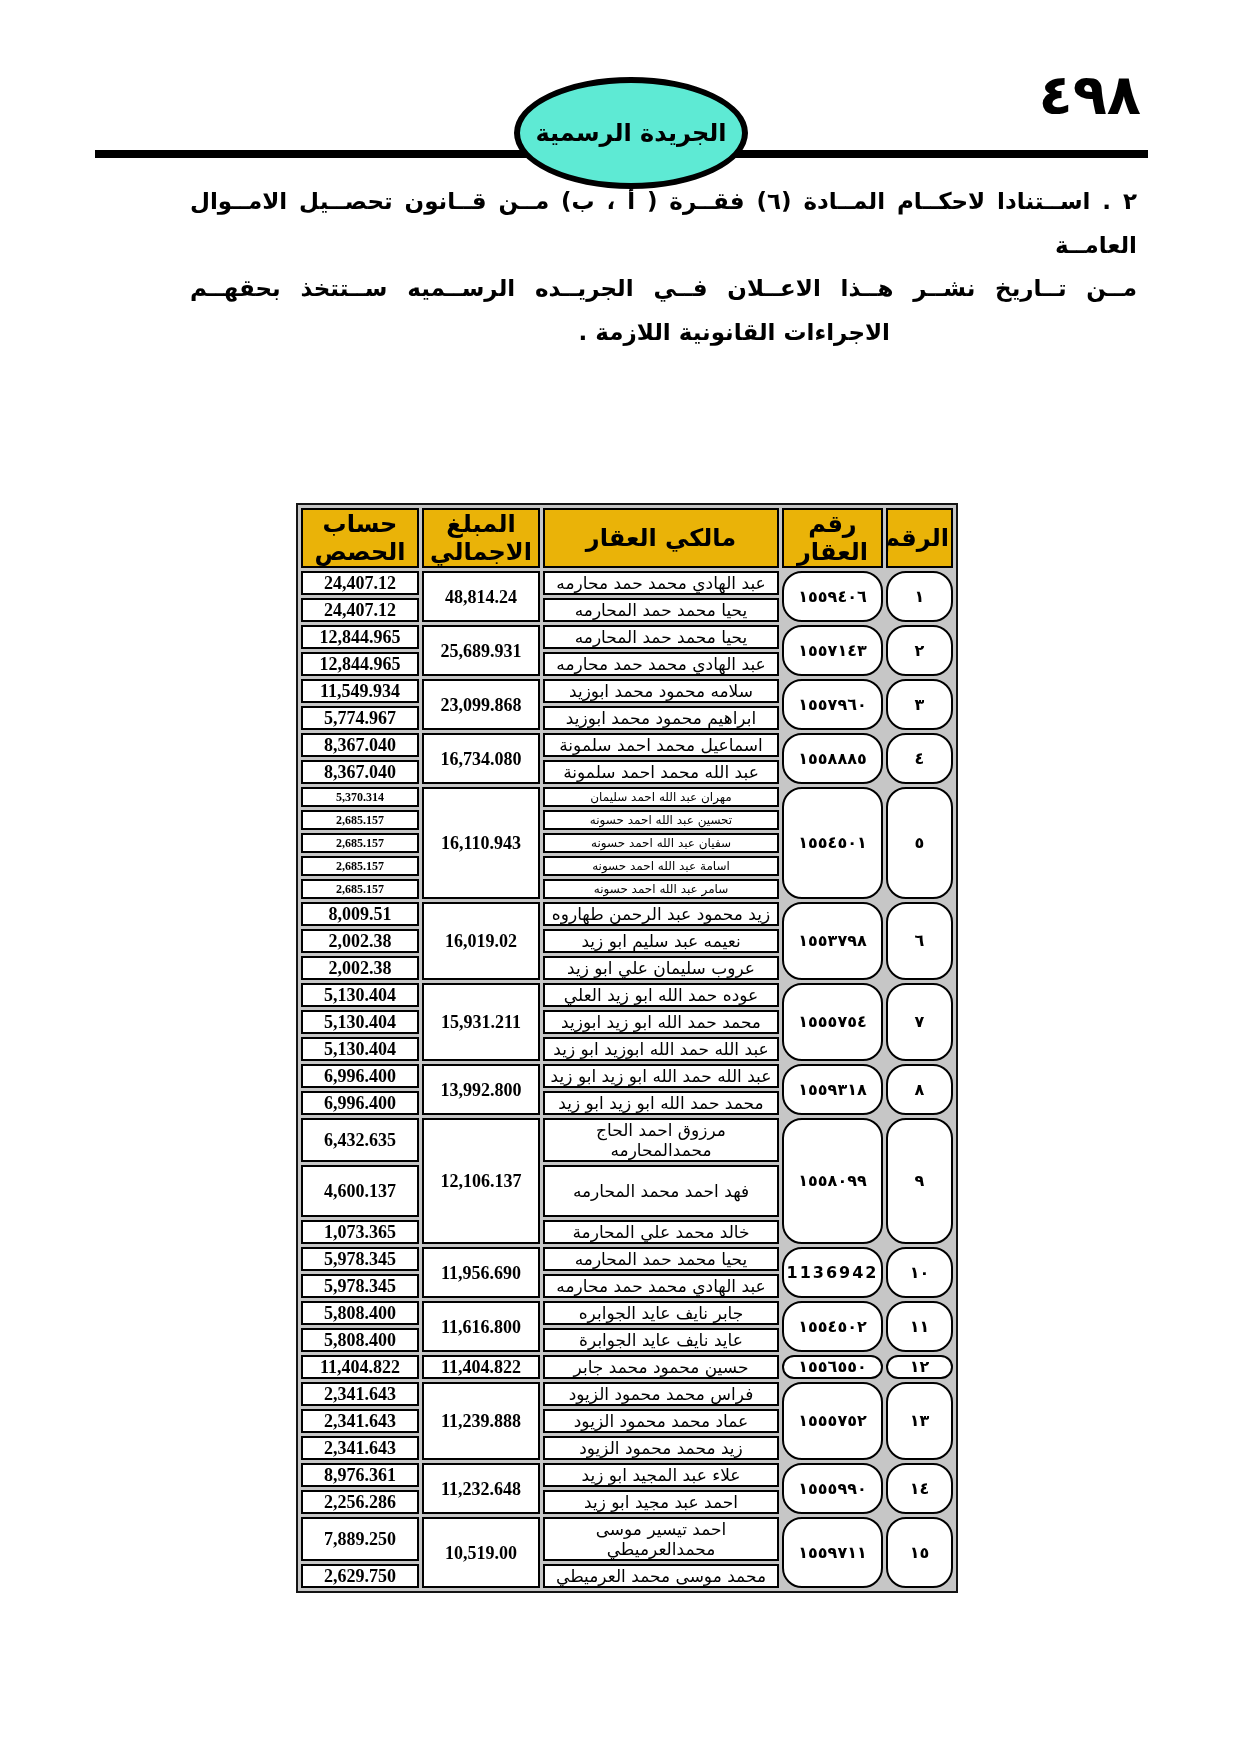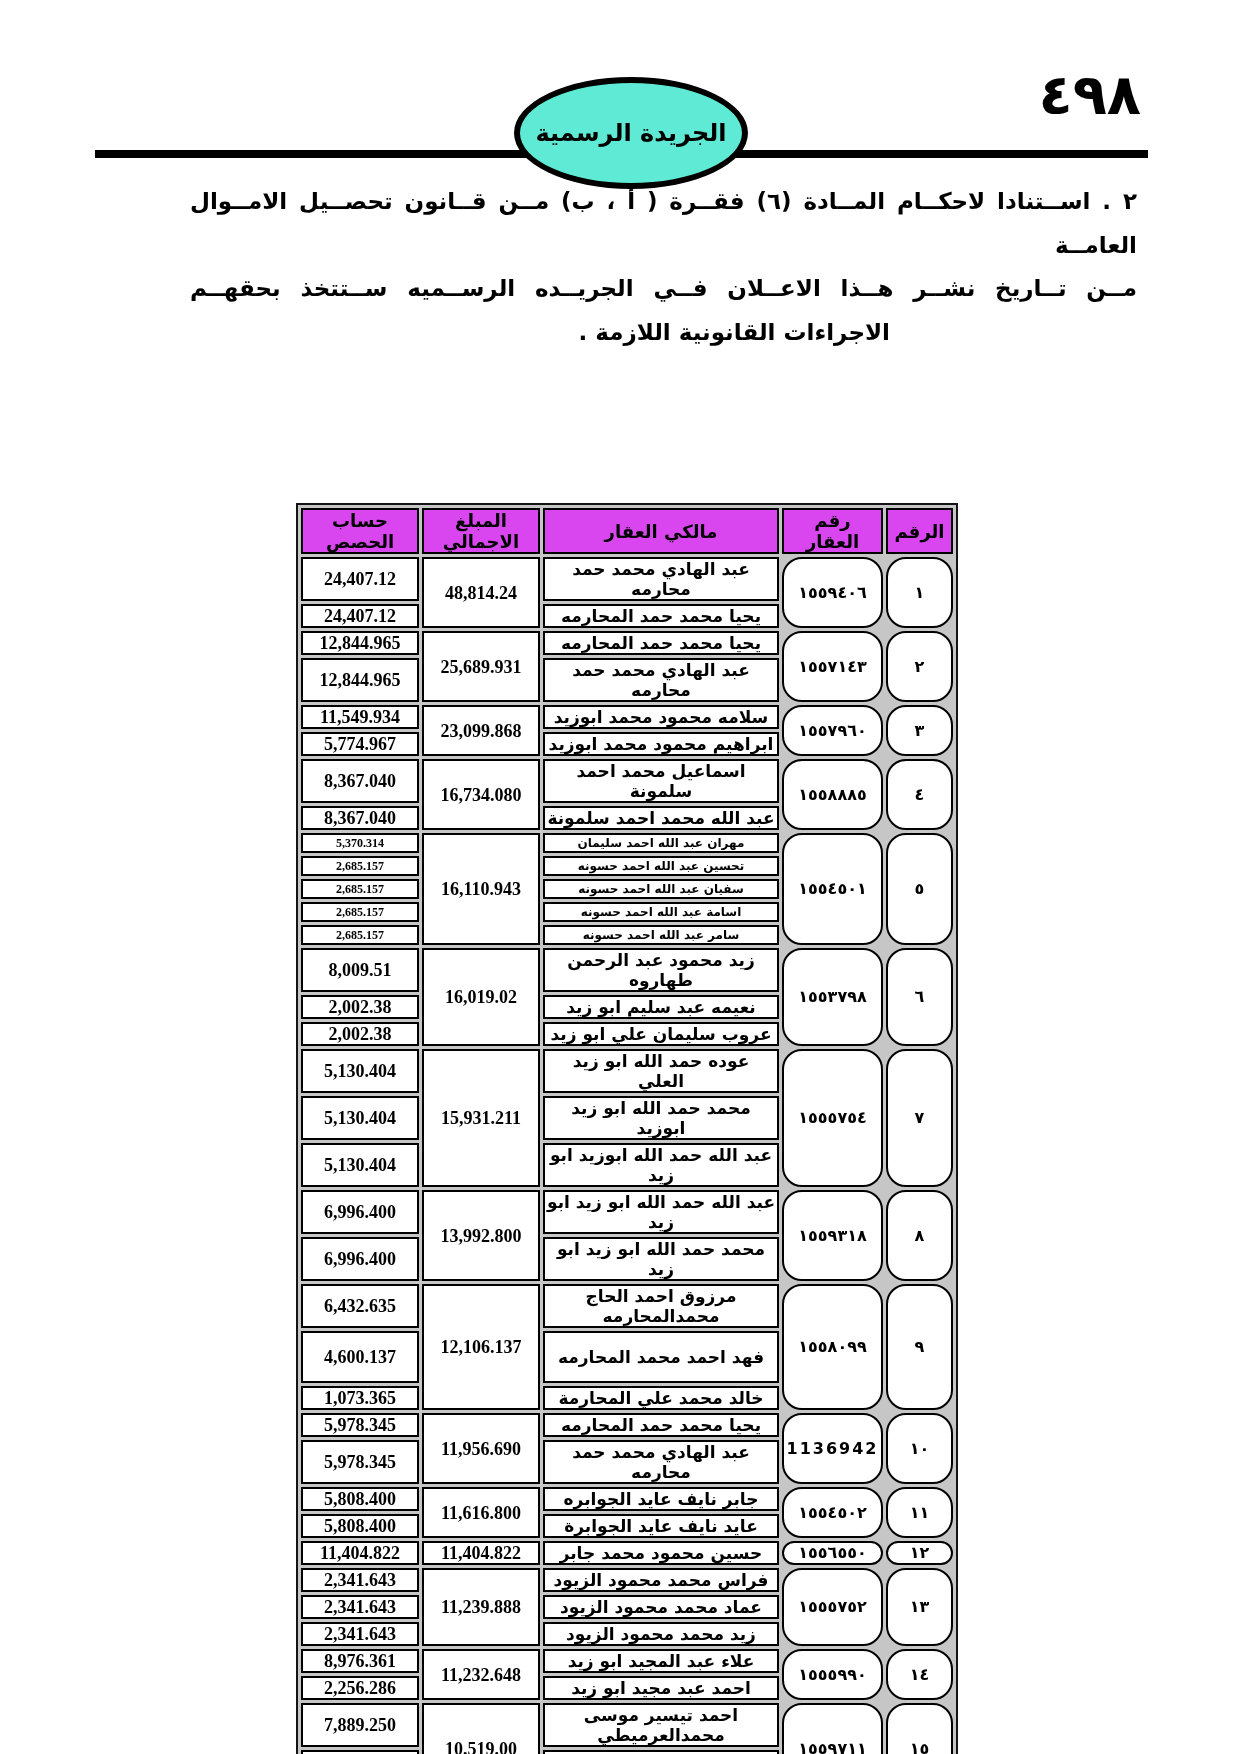--- a/index.html
+++ b/index.html
@@ -60,25 +60,25 @@
     direction:rtl;
   }
   table.records th,table.records td{
     border:2px solid #000;
     background:#fff;
     text-align:center;vertical-align:middle;
     padding:0 2px;
     overflow:hidden;
   }
   table.records th{
-    background:#d946ef;
-    font-size:18px;font-weight:bold;
+    background:#eab308;
+    font-size:24px;font-weight:bold;
     height:28px;
   }
-  td.owner{font-size:17px;font-weight:bold;line-height:20px;height:20px;margin-left:40px;}
+  td.owner{font-size:17px;font-weight:normal;line-height:20px;height:20px;margin-left:40px;}
   td.amount{
     font-family:"Liberation Serif",serif;
     font-weight:bold;font-size:18px;line-height:20px;height:20px;
     direction:ltr;
   }
   td.serial,td.prop{
     font-size:16px;font-weight:bold;letter-spacing:2px;line-height:20px;border-radius:20px;
   }
   td.dense{line-height:16px;height:16px;font-size:12px;}
   td.tall{height:48px;}

